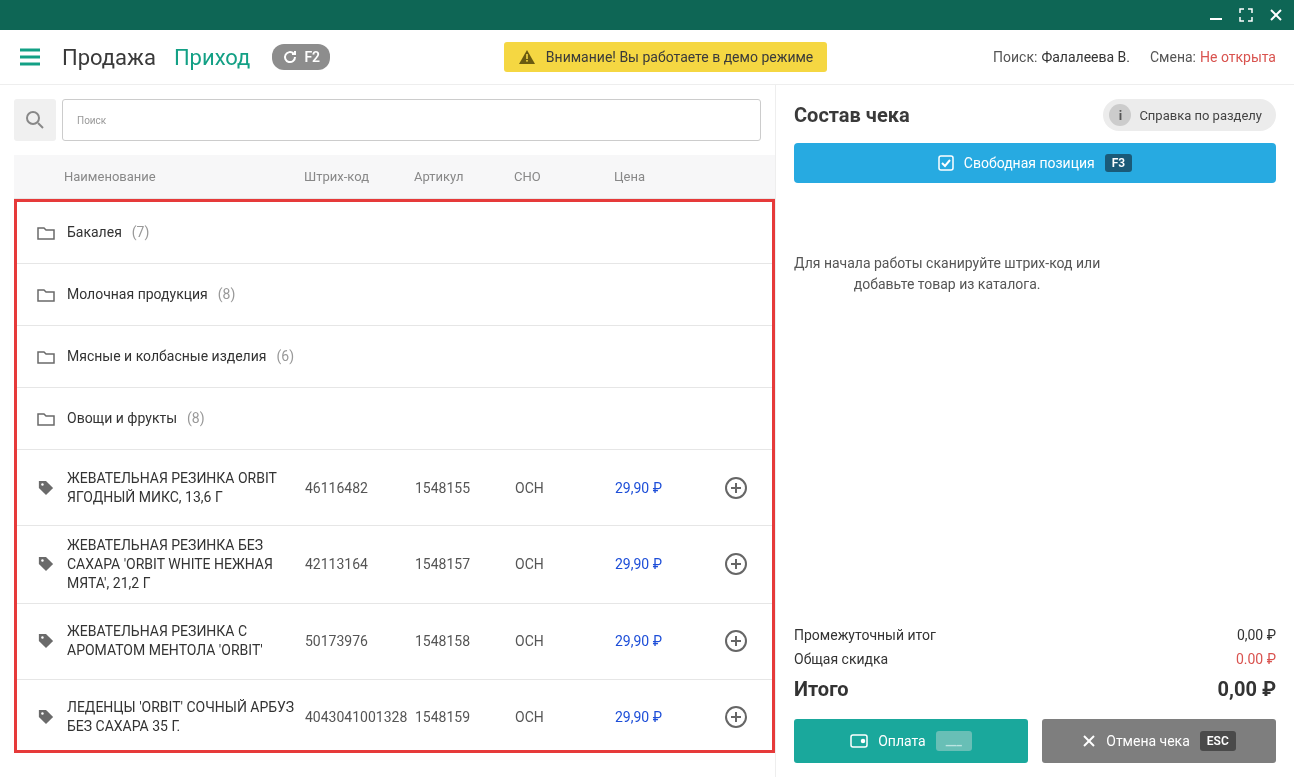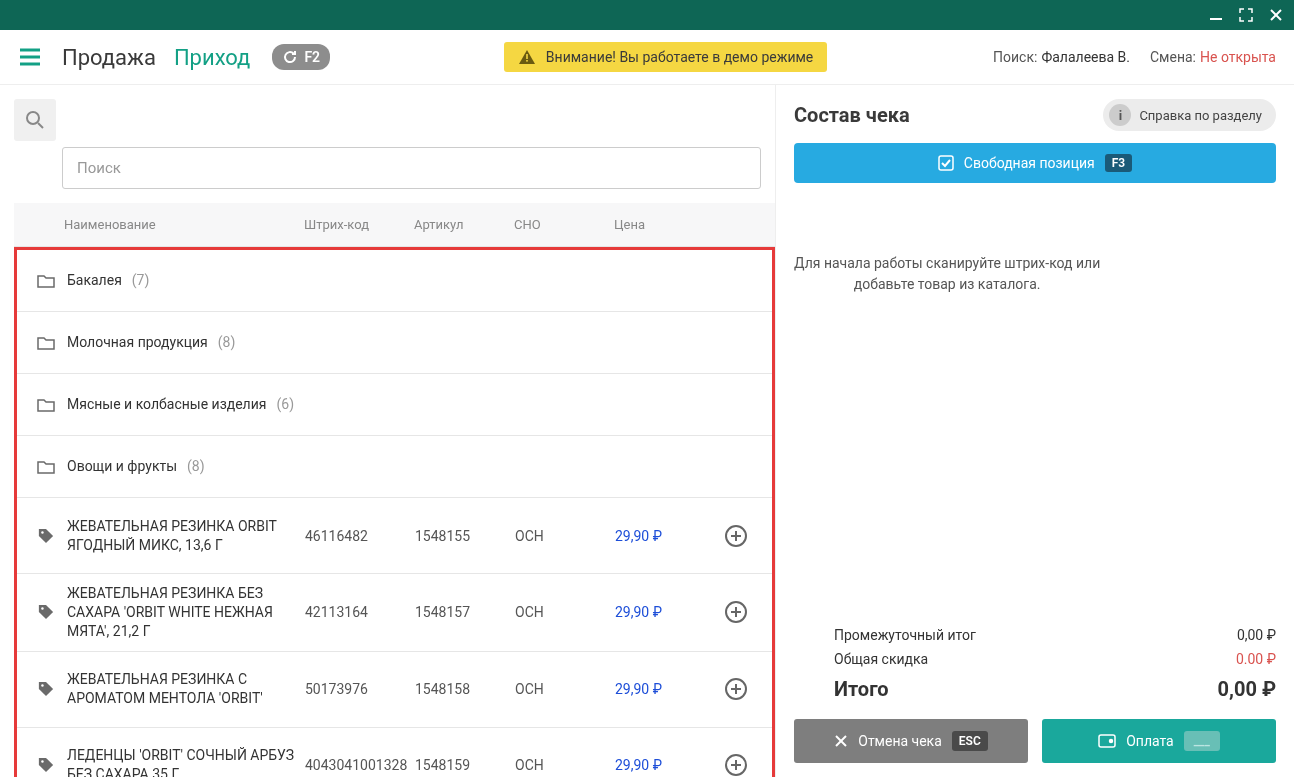--- a/index.html
+++ b/index.html
@@ -27,21 +27,21 @@
 .userinfo .shift-label { margin-left:16px; }
 .userinfo .shift-val { color:#d9534f; }
 
 .main { display:flex; height: calc(777px - 30px - 55px); }
 .left { width: 775px; padding: 14px 0 0 14px; position:relative; }
 .right { flex:1; padding: 14px 18px 14px 18px; display:flex; flex-direction:column; border-left:1px solid #eee;}
 
 .searchbar { display:flex; gap:6px; padding-right:14px; }
 .search-icon-box { width:42px; height:42px; background:#f0f0f0; display:flex; align-items:center; justify-content:center; border-radius:3px;}
 .search-icon-box svg { width:20px; height:20px; color:#888; }
-.search-input { flex:1; height:42px; border:1px solid #ccc; border-radius:3px; padding:0 14px; font-size:15px; color:#333;margin-top:48px; }
+.search-input { flex:1; height:42px; border:1px solid #ccc; border-radius:3px; padding:0 14px; font-size:10px; color:#333; }
 .search-input::placeholder { color:#999; }
 
 .table-wrap { margin-top:14px; }
 .thead { display:flex; align-items:center; height:44px; background:#f7f7f8; font-size:13px; color:#888; padding-left:20px; padding-right:30px; border-bottom:1px solid #e6e6e6;}
 .thead .ic { width:30px; }
 .col-name { width:240px; }
 .col-barcode { width:110px; }
 .col-article { width:100px; }
 .col-sno { width:100px; }
 .col-price { width:90px; }
@@ -65,21 +65,21 @@
 .right-title { font-size:20px; font-weight:700; color:#3a3a3a; }
 .help-pill { margin-left:auto; background:#ececec; border-radius:20px; padding:5px 14px 5px 6px; display:flex; align-items:center; gap:8px; font-size:13px; color:#444;}
 .help-pill .info-circ { width:22px; height:22px; background:#ccc; border-radius:50%; display:flex; align-items:center; justify-content:center; color:#555; font-weight:700; font-size:13px;}
 
 .freepos { margin-top:12px; background:#27aae1; color:#fff; border-radius:4px; height:40px; display:flex; align-items:center; justify-content:center; gap:10px; font-size:14px;}
 .freepos .kb { background:#1a5a78; border-radius:3px; padding:2px 7px; font-size:12px; font-weight:600; }
 .freepos svg { width:16px; height:16px; }
 
 .hint { flex:1; display:flex; align-items:flex-start; justify-content:flex-start; padding-top:70px; text-align:center; color:#555; font-size:14px; line-height:1.5;}
 
-.totals { font-size:14px; color:#333;margin-left:40px; }
+.totals { font-size:14px; color:#333; }
 .totals .trow { display:flex; padding:4px 0;}
 .totals .trow .tlabel { flex:1; }
 .totals .trow .tval { }
 .totals .discount .tval { color:#d9534f; }
 .totals .final { font-size:20px; font-weight:700; padding-top:6px;}
 .totals .final .tval { font-weight:700; }
 
 .actions { display:flex; gap:14px; margin-top:14px; }
 .btn { flex:1; height:44px; border-radius:3px; display:flex; align-items:center; justify-content:center; gap:10px; font-size:14px; color:#fff; cursor:pointer;}
 .btn.cancel { background:#7e7e7e; }
@@ -326,31 +326,31 @@
         <span class="tlabel">Общая скидка</span>
         <span class="tval">0.00 ₽</span>
       </div>
       <div class="trow final">
         <span class="tlabel">Итого</span>
         <span class="tval">0,00 ₽</span>
       </div>
     </div>
 
     <div class="actions">
+      <div class="btn pay">
+        <svg viewBox="0 0 18 14" fill="none" stroke="currentColor" stroke-width="1.5">
+            <rect x="1" y="1" width="16" height="12" rx="2"></rect>
+            <circle cx="13" cy="7" r="1.5" fill="currentColor"></circle>
+          </svg>
+        <span>Оплата</span>
+        <span class="kb">___</span>
+      </div>
       <div class="btn cancel">
         <svg viewBox="0 0 14 14" fill="none" stroke="currentColor" stroke-width="2">
             <line x1="2" y1="2" x2="12" y2="12"></line>
             <line x1="12" y1="2" x2="2" y2="12"></line>
           </svg>
         <span>Отмена чека</span>
         <span class="kb">ESC</span>
       </div>
-      <div class="btn pay">
-        <svg viewBox="0 0 18 14" fill="none" stroke="currentColor" stroke-width="1.5">
-            <rect x="1" y="1" width="16" height="12" rx="2"></rect>
-            <circle cx="13" cy="7" r="1.5" fill="currentColor"></circle>
-          </svg>
-        <span>Оплата</span>
-        <span class="kb">___</span>
-      </div>
     </div>
   </div>
 </div>
 
 </body></html>

